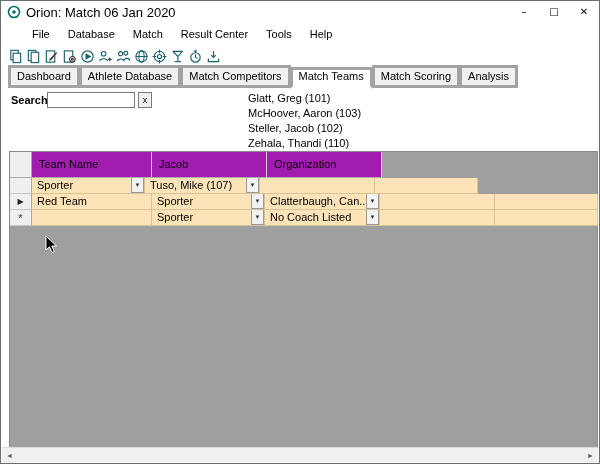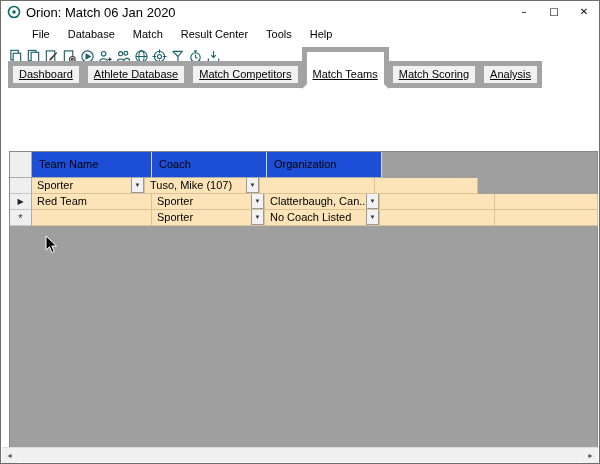--- a/index.html
+++ b/index.html
@@ -47,26 +47,26 @@
   }
   .tb-icon { width:17px; height:20px; display:inline-flex; align-items:center; justify-content:center; }
   .tb-icon svg { display:block; }
 
   
   .tabstrip {
     position:absolute; top:67px; left:0; right:0; height:20px;
     display:flex; align-items:flex-end; padding-left:7px; background:#fff;
   }
   .tab {
-    border:5px solid #a3a3a3; background:#f1f1f1;
-    padding:2px 6px 3px 6px; margin-right:-1px; white-space:nowrap;text-decoration:underline;
+    border:3px solid #a3a3a3; background:#f1f1f1;
+    padding:2px 6px 3px 6px; margin-right:-1px; white-space:nowrap;
   }
   .tab.active {
     background:#fff; position:relative; top:1px;
-    padding-top:16px; padding-bottom:4px; border-bottom-color:#fff; z-index:2;
+    padding-top:0; padding-bottom:4px; border-bottom-color:#fff; z-index:2;
   }
 
   
   .search-row { position:absolute; top:88px; left:0; right:0; height:62px; }
   .search-label { position:absolute; left:10px; top:5px; font-weight:bold; }
   .search-input {
     position:absolute; left:46px; top:3px; width:88px; height:16px;
     border:1px solid #7a7a7a; font-size:11px; padding:0 3px;
   }
   .search-clear {
@@ -86,21 +86,21 @@
   .cell { flex:none; overflow:hidden; white-space:nowrap; }
   .c0 { width:22px; }
   .c1 { width:120px; }
   .c2 { width:113px; }
   .c3 { width:115px; }
   .c4 { width:115px; }
   .c5 { width:103px; }
 
   .hdr-row { height:26px; }
   .hdr-cell {
-    background:#1d4ed8; line-height:25px; padding-left:7px;
+    background:#a21caf; line-height:25px; padding-left:7px;
     border-right:1px solid #d5d5d5; border-bottom:1px solid #ababab;
   }
   .hdr-corner {
     background:#efefef; border-right:1px solid #ababab; border-bottom:1px solid #ababab;
   }
 
   .data-row { height:16px; }
   .marker-cell {
     background:#efefef; border-right:1px solid #ababab; border-bottom:1px solid #c7c7c7;
     text-align:center; line-height:15px; font-size:8px; color:#222;
@@ -248,26 +248,37 @@
 
   <div class="tabstrip">
     <span class="tab">Dashboard</span>
     <span class="tab">Athlete Database</span>
     <span class="tab">Match Competitors</span>
     <span class="tab active">Match Teams</span>
     <span class="tab">Match Scoring</span>
     <span class="tab">Analysis</span>
   </div>
 
+  <div class="search-row">
+    <span class="search-label">Search</span>
+    <input class="search-input" type="text" value="" style="">
+    <span class="search-clear">x</span>
+    <div class="athlete-list">
+      <div class="athlete-item">Glatt, Greg (101)</div>
+      <div class="athlete-item">McHoover, Aaron (103)</div>
+      <div class="athlete-item">Steller, Jacob (102)</div>
+      <div class="athlete-item">Zehala, Thandi (110)</div>
+    </div>
+  </div>
 
   <div class="grid">
     <div class="g-row hdr-row">
       <div class="cell c0 hdr-corner"></div>
       <div class="cell c1 hdr-cell">Team Name</div>
-      <div class="cell c3 hdr-cell">Coach</div>
+      <div class="cell c3 hdr-cell">Jacob</div>
       <div class="cell c4 hdr-cell">Organization</div>
     </div>
 
     <div class="g-row data-row">
       <div class="cell c0 marker-cell"></div>
       <div class="cell c2 data-cell dd-cell">
         <span>Sporter</span>
         <span class="dd-btn">▼</span>
       </div>
       <div class="cell c3 data-cell dd-cell">

